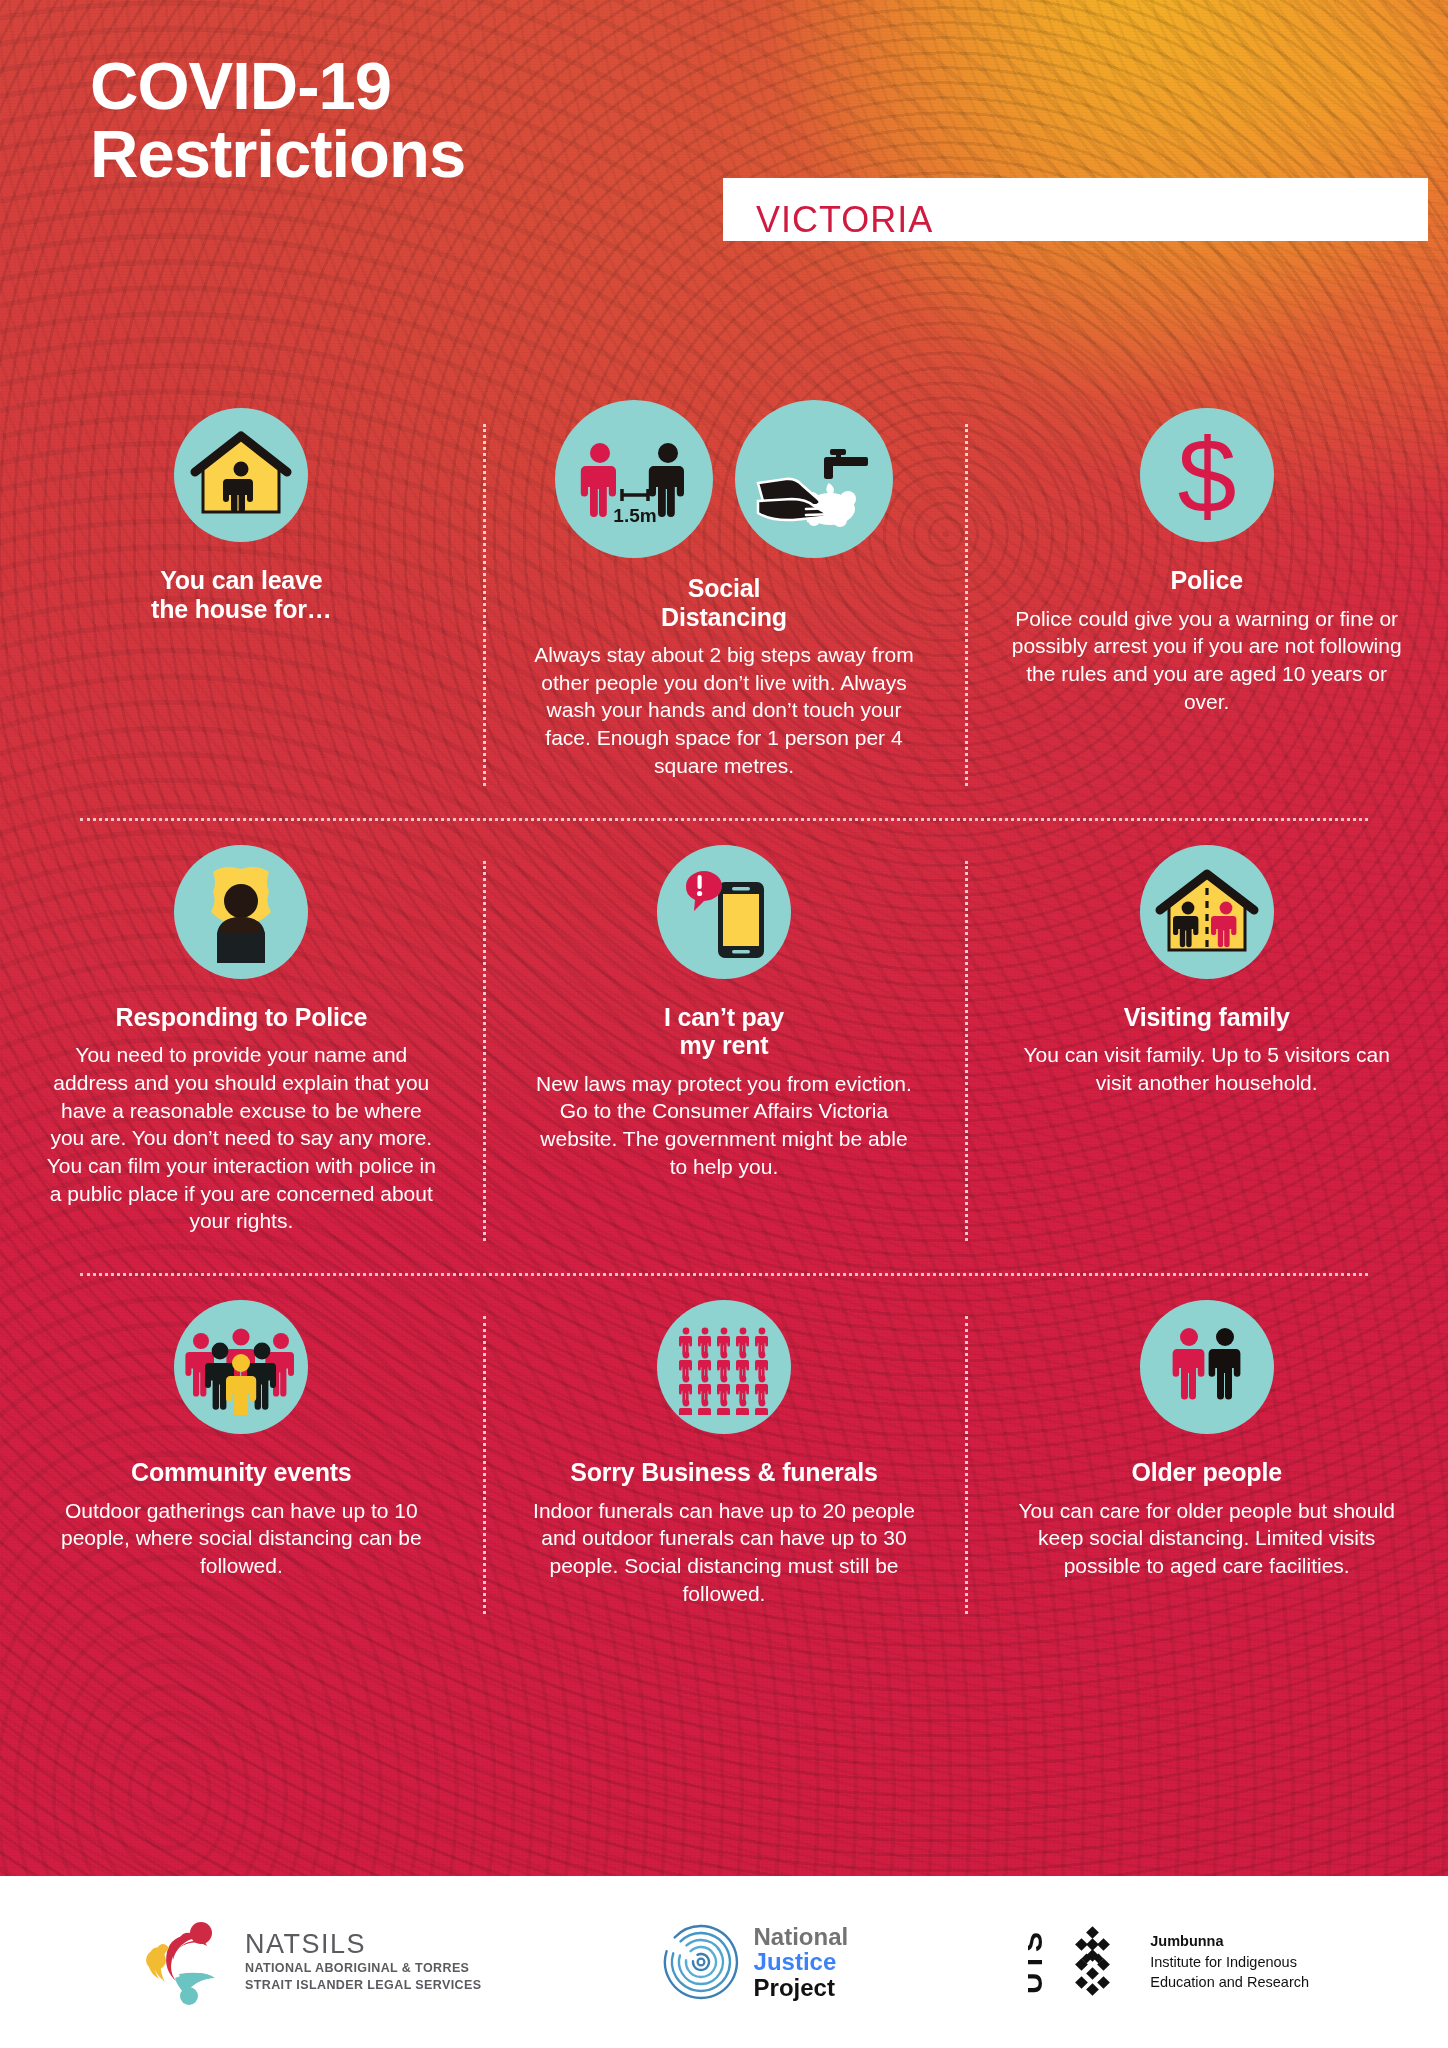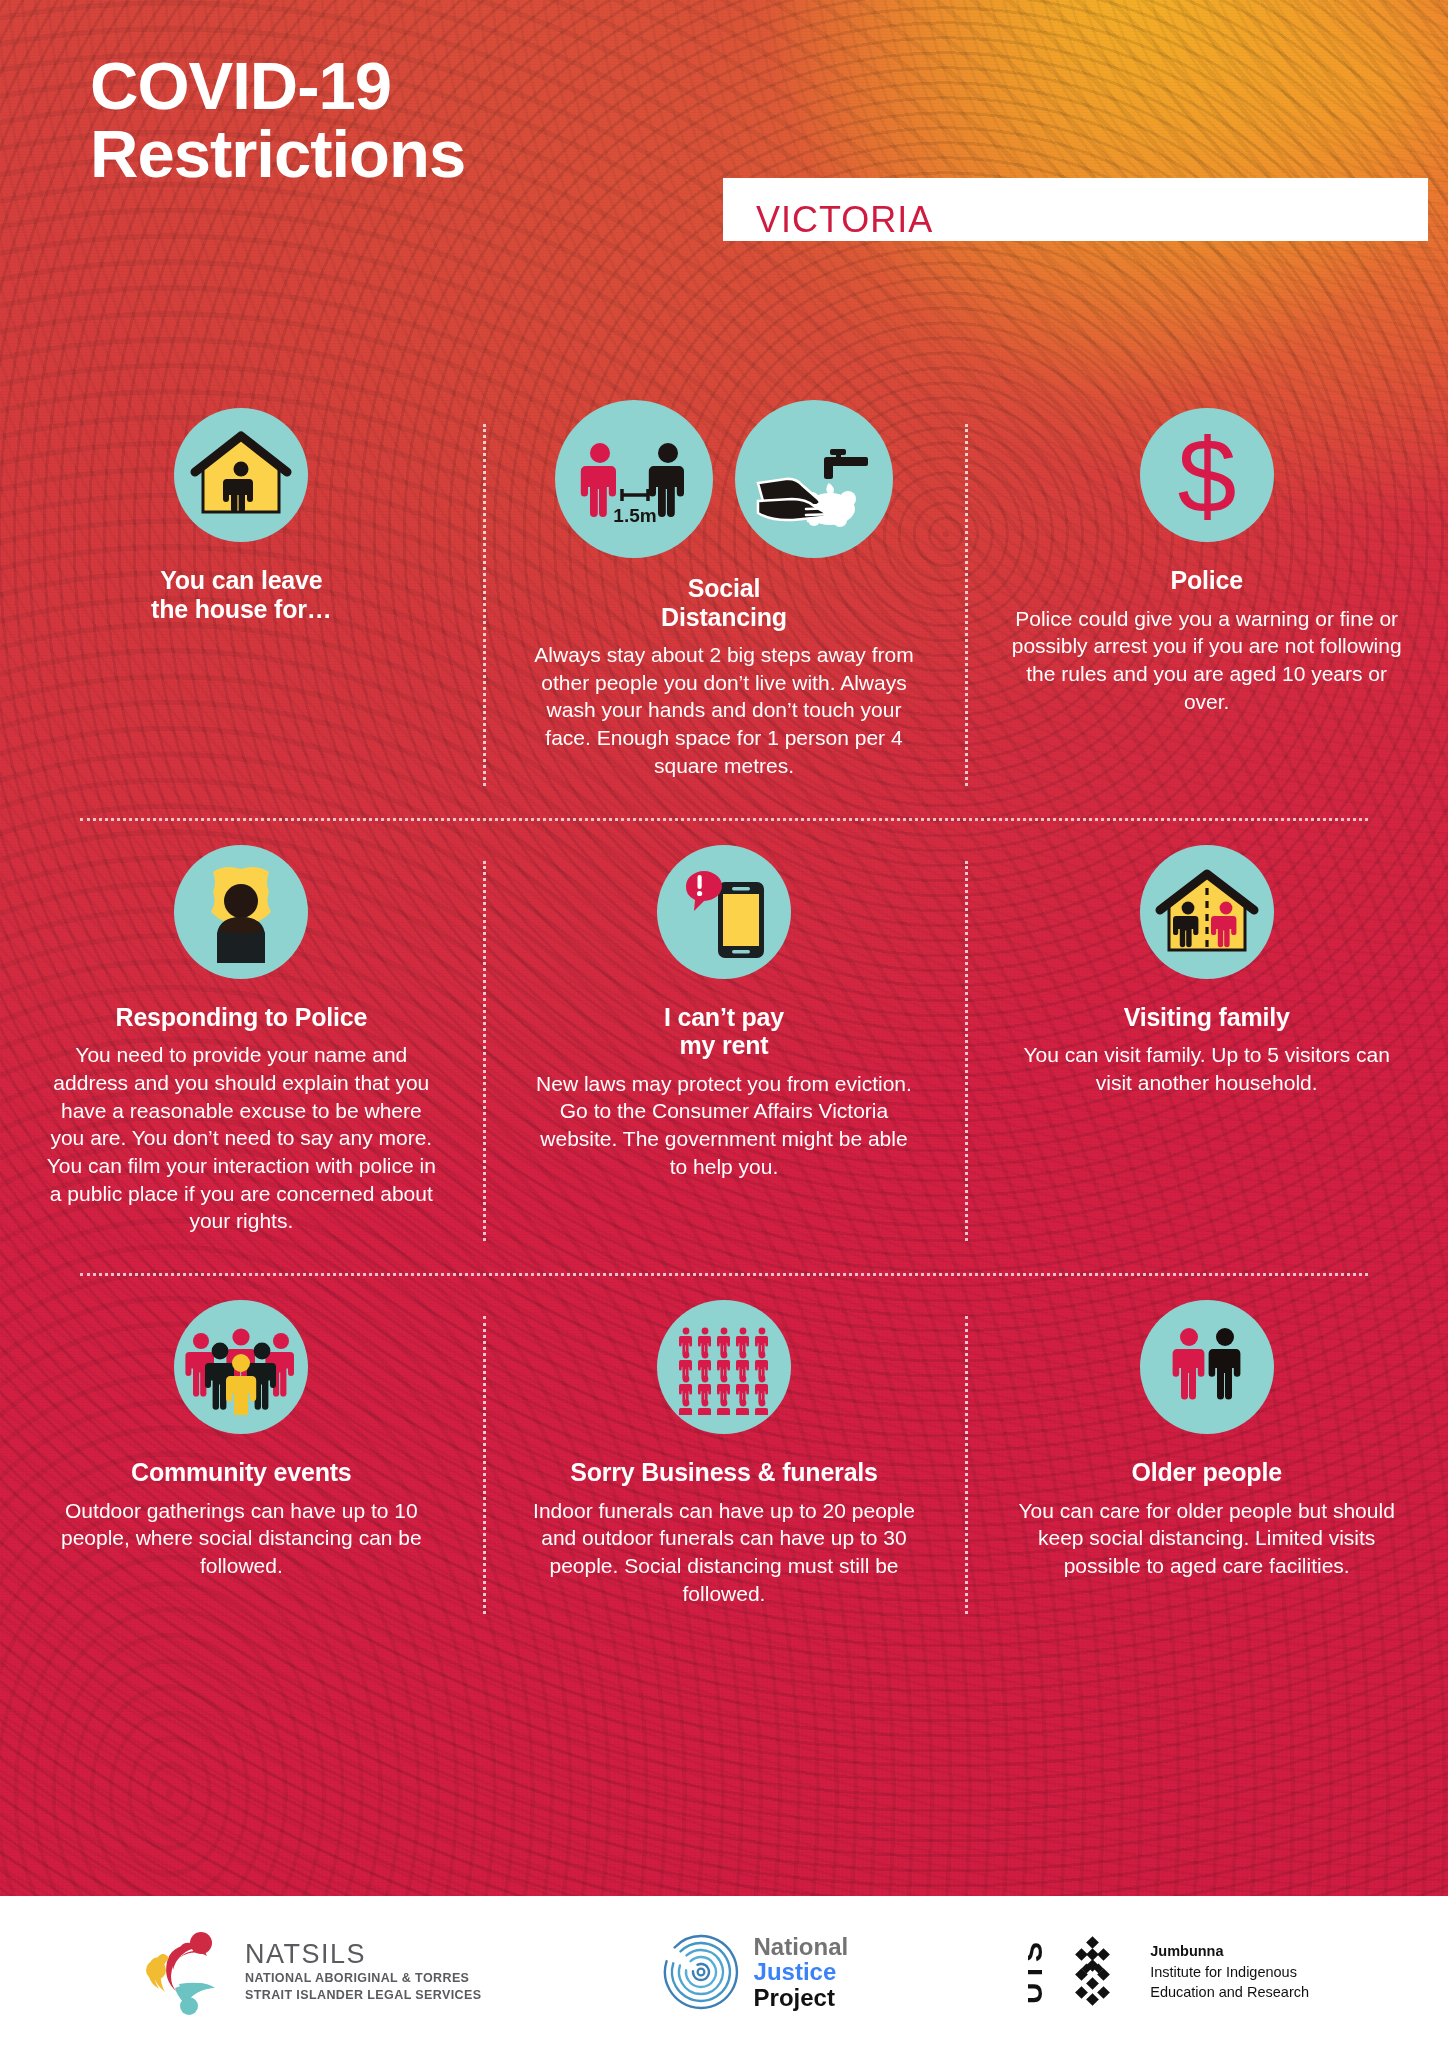--- a/index.html
+++ b/index.html
@@ -121,21 +121,21 @@
     font-weight:normal;
   }
 
   
   .r1 .icons{min-height:150px;}
   .r2 .icons{min-height:150px;}
   .r3 .icons{min-height:150px;}
 
   
   .footer{
-    position:absolute;left:0;bottom:0;width:1448px;height:152px;
+    position:absolute;left:0;bottom:0;width:1448px;height:172px;
     background:#ffffff;
     display:flex;align-items:center;justify-content:center;gap:180px;
   }
   .logo{display:flex;align-items:center;gap:14px;}
   .logo-text{display:flex;flex-direction:column;}
   .natsils-main{font-size:27px;color:#5a5a5f;letter-spacing:1.5px;line-height:1.1;}
   .natsils-sub{font-size:12.5px;color:#5a5a5f;font-weight:bold;letter-spacing:.4px;line-height:1.35;}
   .njp-l1{font-size:24px;color:#737373;font-weight:bold;line-height:1.05;}
   .njp-l2{font-size:24px;color:#3b82f6;font-weight:bold;line-height:1.05;}
   .njp-l3{font-size:24px;color:#111;font-weight:bold;line-height:1.05;}

